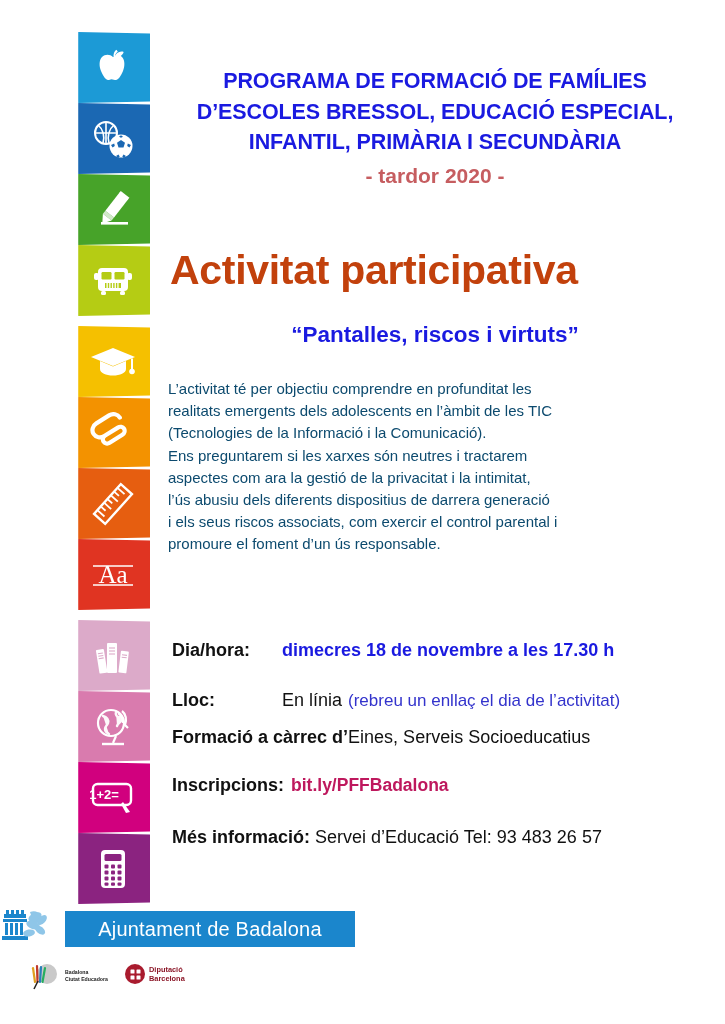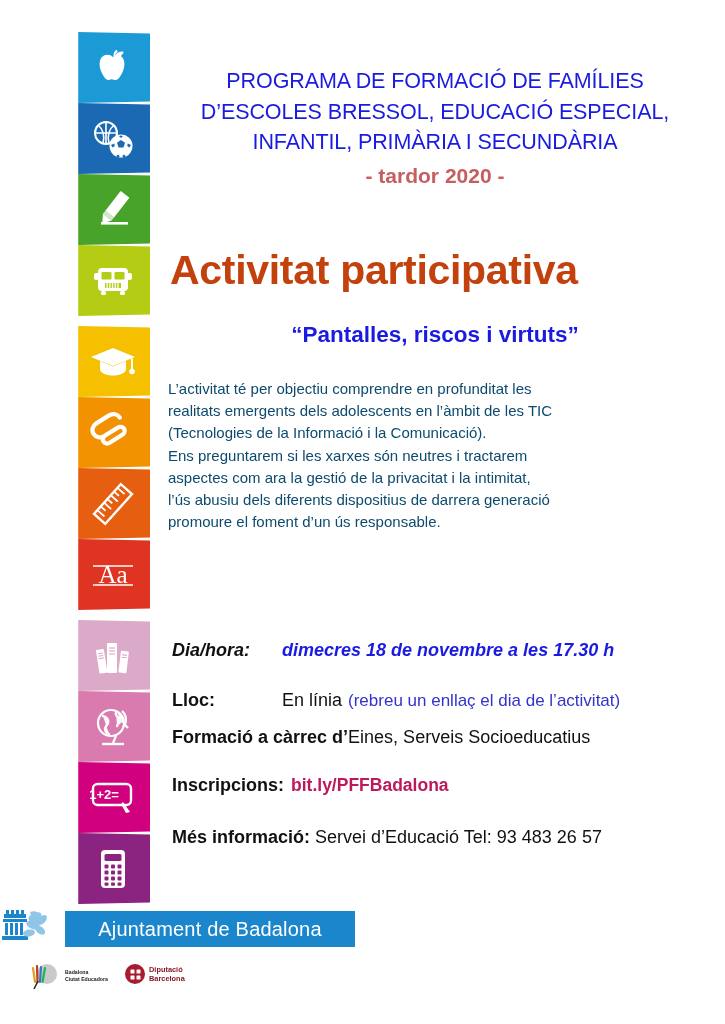--- a/index.html
+++ b/index.html
@@ -60,21 +60,21 @@
 
   #title-block {
     position: absolute;
     left: 20px;
     top: 66px;
     width: 530px;
     text-align: center;
   }
   #title-block .tline {
     font-size: 21.5px;
-    font-weight: normal;
+    font-weight: bold;
     color: #1a1ae0;
     line-height: 1.42;
     letter-spacing: -0.1px;
     white-space: nowrap;
   }
   #title-block .season {
     margin-top: 6px;
     font-size: 21px;
     font-weight: bold;
     color: #c65d60;
@@ -117,21 +117,21 @@
   
   #details {
     position: absolute;
     left: 22px;
     top: 640px;
     width: 530px;
     font-size: 18px;
     color: #111111;
   }
   .detail-row { position: relative; }
-  .dr1 { margin-bottom: 29px; font-style: italic; }
+  .dr1 { margin-bottom: 29px; }
   .dr2 { margin-bottom: 16px; }
   .dr3 { margin-bottom: 27px; }
   .dr4 { margin-bottom: 31px; }
 
   .lbl {
     font-weight: bold;
     display: inline-block;
   }
   .lbl-fixed { width: 110px; }
   .val-bold-blue { font-weight: bold; color: #1a1ae0; }
@@ -390,20 +390,21 @@
 
   <div id="activity-subtitle">“Pantalles, riscos i virtuts”</div>
 
   <div id="description">
     <p>L’activitat té per objectiu comprendre en profunditat les</p>
     <p>realitats emergents dels adolescents en l’àmbit de les TIC</p>
     <p>(Tecnologies de la Informació i la Comunicació).</p>
     <p>Ens preguntarem si les xarxes són neutres i tractarem</p>
     <p>aspectes com ara la gestió de la privacitat i la intimitat,</p>
     <p>l’ús abusiu dels diferents dispositius de darrera generació</p>
+    <p>i els seus riscos associats, com exercir el control parental i</p>
     <p>promoure el foment d’un ús responsable.</p>
   </div>
 
   <div id="details">
 
     <div class="detail-row dr1">
       <span class="lbl lbl-fixed">Dia/hora:</span><span class="val-bold-blue">dimecres 18 de novembre a les 17.30 h</span>
     </div>
 
     <div class="detail-row dr2">

